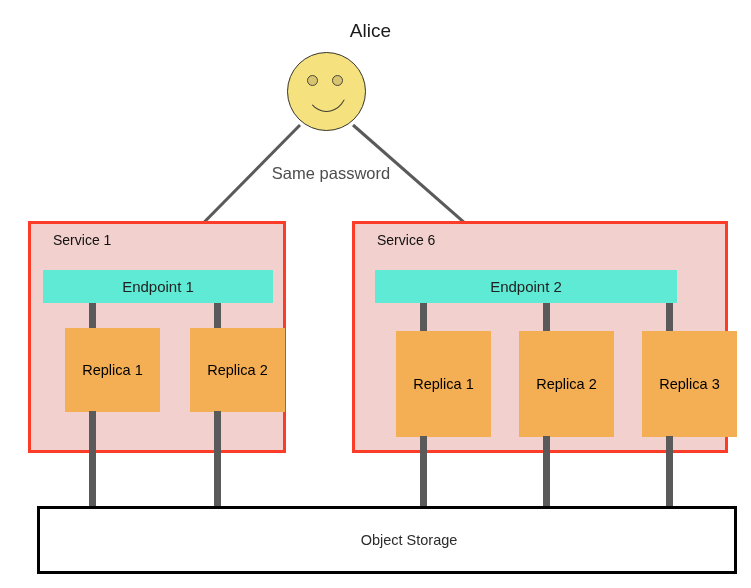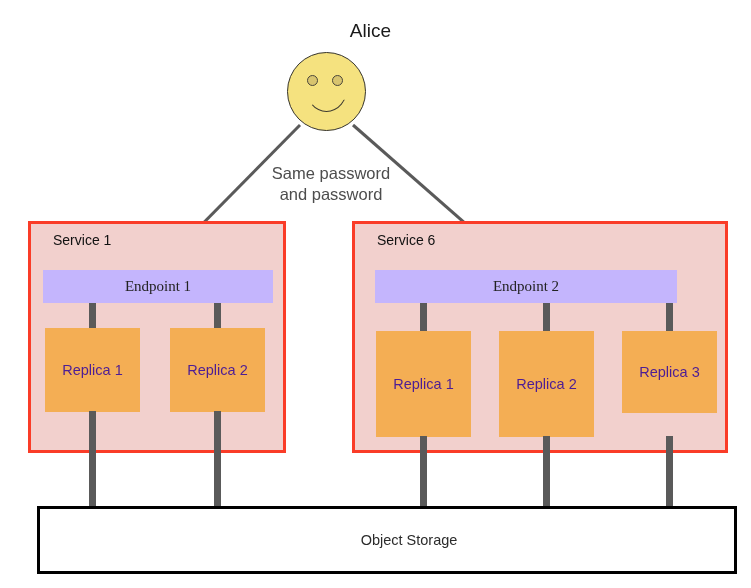--- a/index.html
+++ b/index.html
@@ -105,49 +105,50 @@
     left: 22px;
     font-size: 14px;
     color: #111111;
     font-family: "Liberation Sans", sans-serif;
     white-space: nowrap;
   }
 
   
   .endpoint {
     position: absolute;
-    background: #c4b5fd;
+    background: #5eead4;
     display: flex;
     align-items: center;
     justify-content: center;
     font-size: 15px;
     color: #222222;
-    font-family: Liberation Serif, serif;
+    font-family: Liberation Sans, sans-serif;
     box-sizing: border-box;
   }
   #endpoint-1 { left: 43px;  top: 270px; width: 230px; height: 33px; }
   #endpoint-2 { left: 375px; top: 270px; width: 302px; height: 33px; }
 
   
   .replica {
     position: absolute;
     background: #f4ae54;
     display: flex;
     align-items: center;
     justify-content: center;
     font-size: 14.5px;
-    color: #4c1d95;
-    font-family: "Liberation Sans", sans-serif;
-    box-sizing: border-box;
+    color: #000000;
+    font-family: "Liberation Sans", sans-serif;
+    box-sizing: border-box;
+    margin-left: 20px;
   }
   #s1-replica-1 { left: 45px;  top: 328px; width: 95px;  height: 84px; }
   #s1-replica-2 { left: 170px; top: 328px; width: 95px;  height: 84px; }
   #s2-replica-1 { left: 376px; top: 331px; width: 95px;  height: 106px; }
   #s2-replica-2 { left: 499px; top: 331px; width: 95px;  height: 106px; }
-  #s2-replica-3 { left: 622px; top: 331px; width: 95px;  height: 82px; text-align: right; }
+  #s2-replica-3 { left: 622px; top: 331px; width: 95px;  height: 106px; text-align: right; }
 
   
   .connector {
     position: absolute;
     background: #5a5a5a;
     width: 7px;
   }
 
   
   #object-storage {
@@ -188,21 +189,20 @@
   <div class="actor-label">Alice</div>
 
   <div class="actor-face">
     <div class="eye left"></div>
     <div class="eye right"></div>
     <div class="mouth"></div>
   </div>
 
   <div class="edge-label">
     <div>Same password</div>
-    <div>and password</div>
   </div>
 
   <div class="service-box" id="service-1">
     <div class="service-title">Service 1</div>
   </div>
 
   <div class="connector" style="left:89px; top:303px; height:26px;"></div>
   <div class="connector" style="left:214px; top:303px; height:26px;"></div>
 
   <div class="endpoint" id="endpoint-1">Endpoint 1</div>

